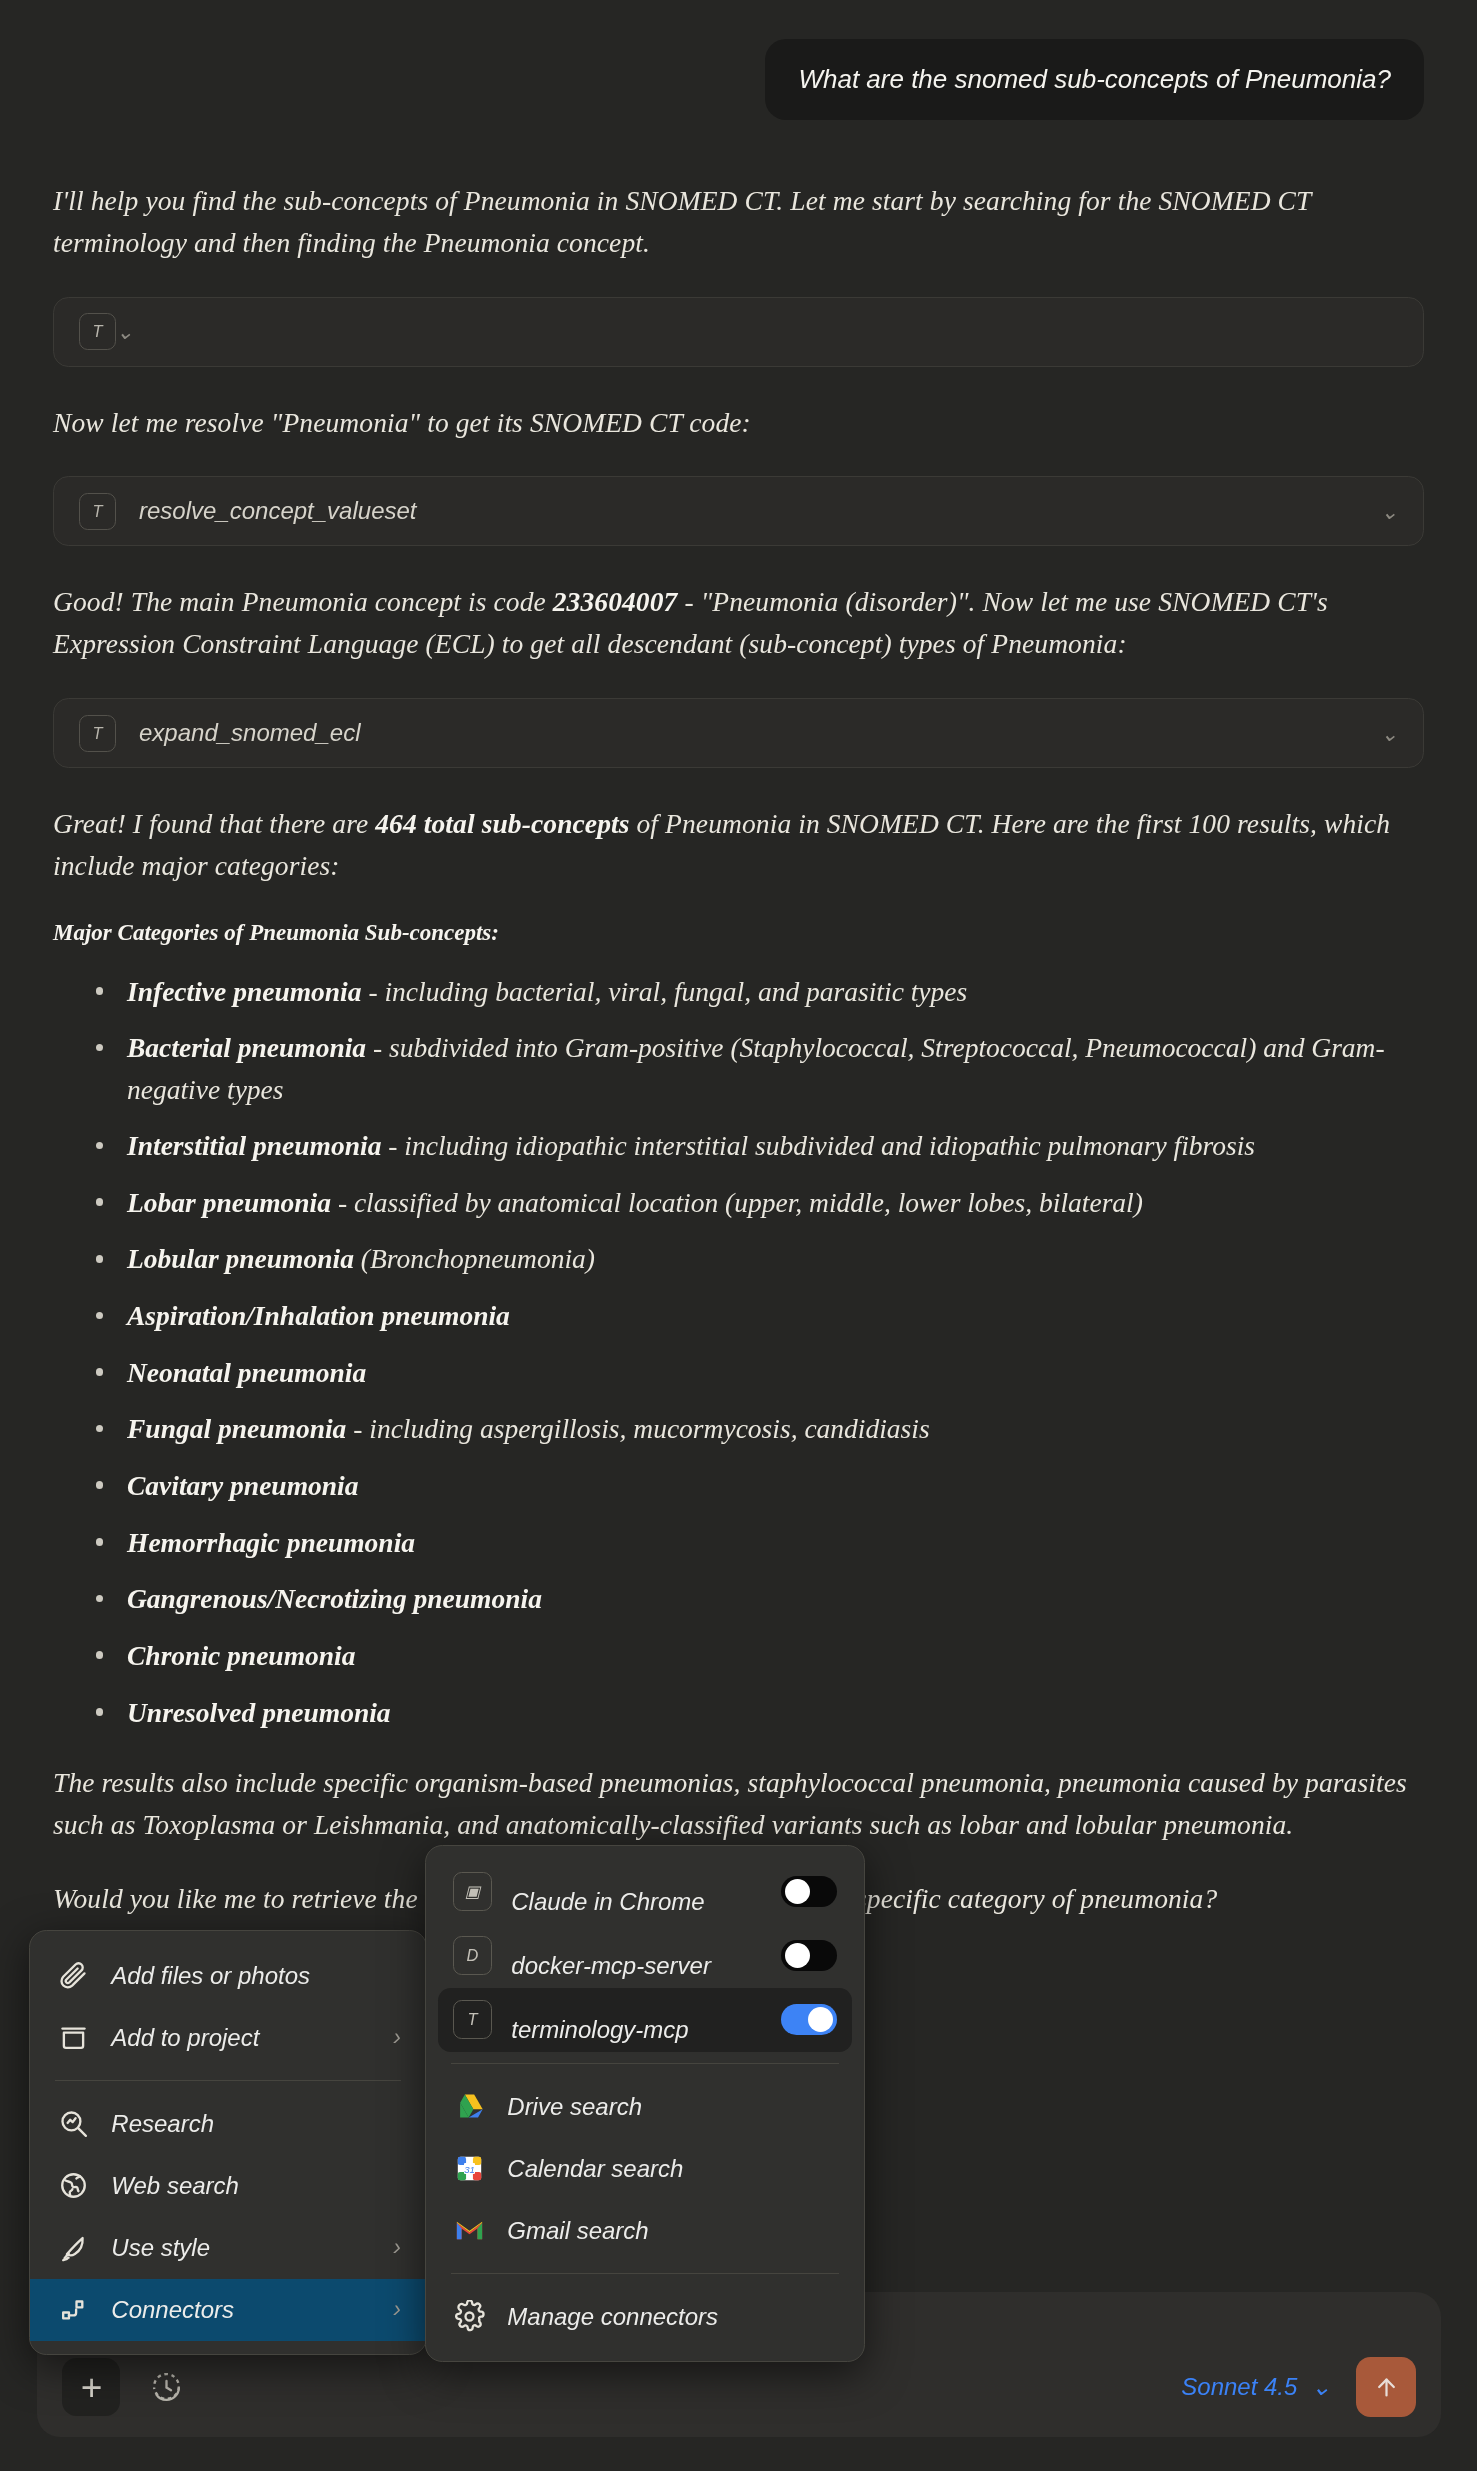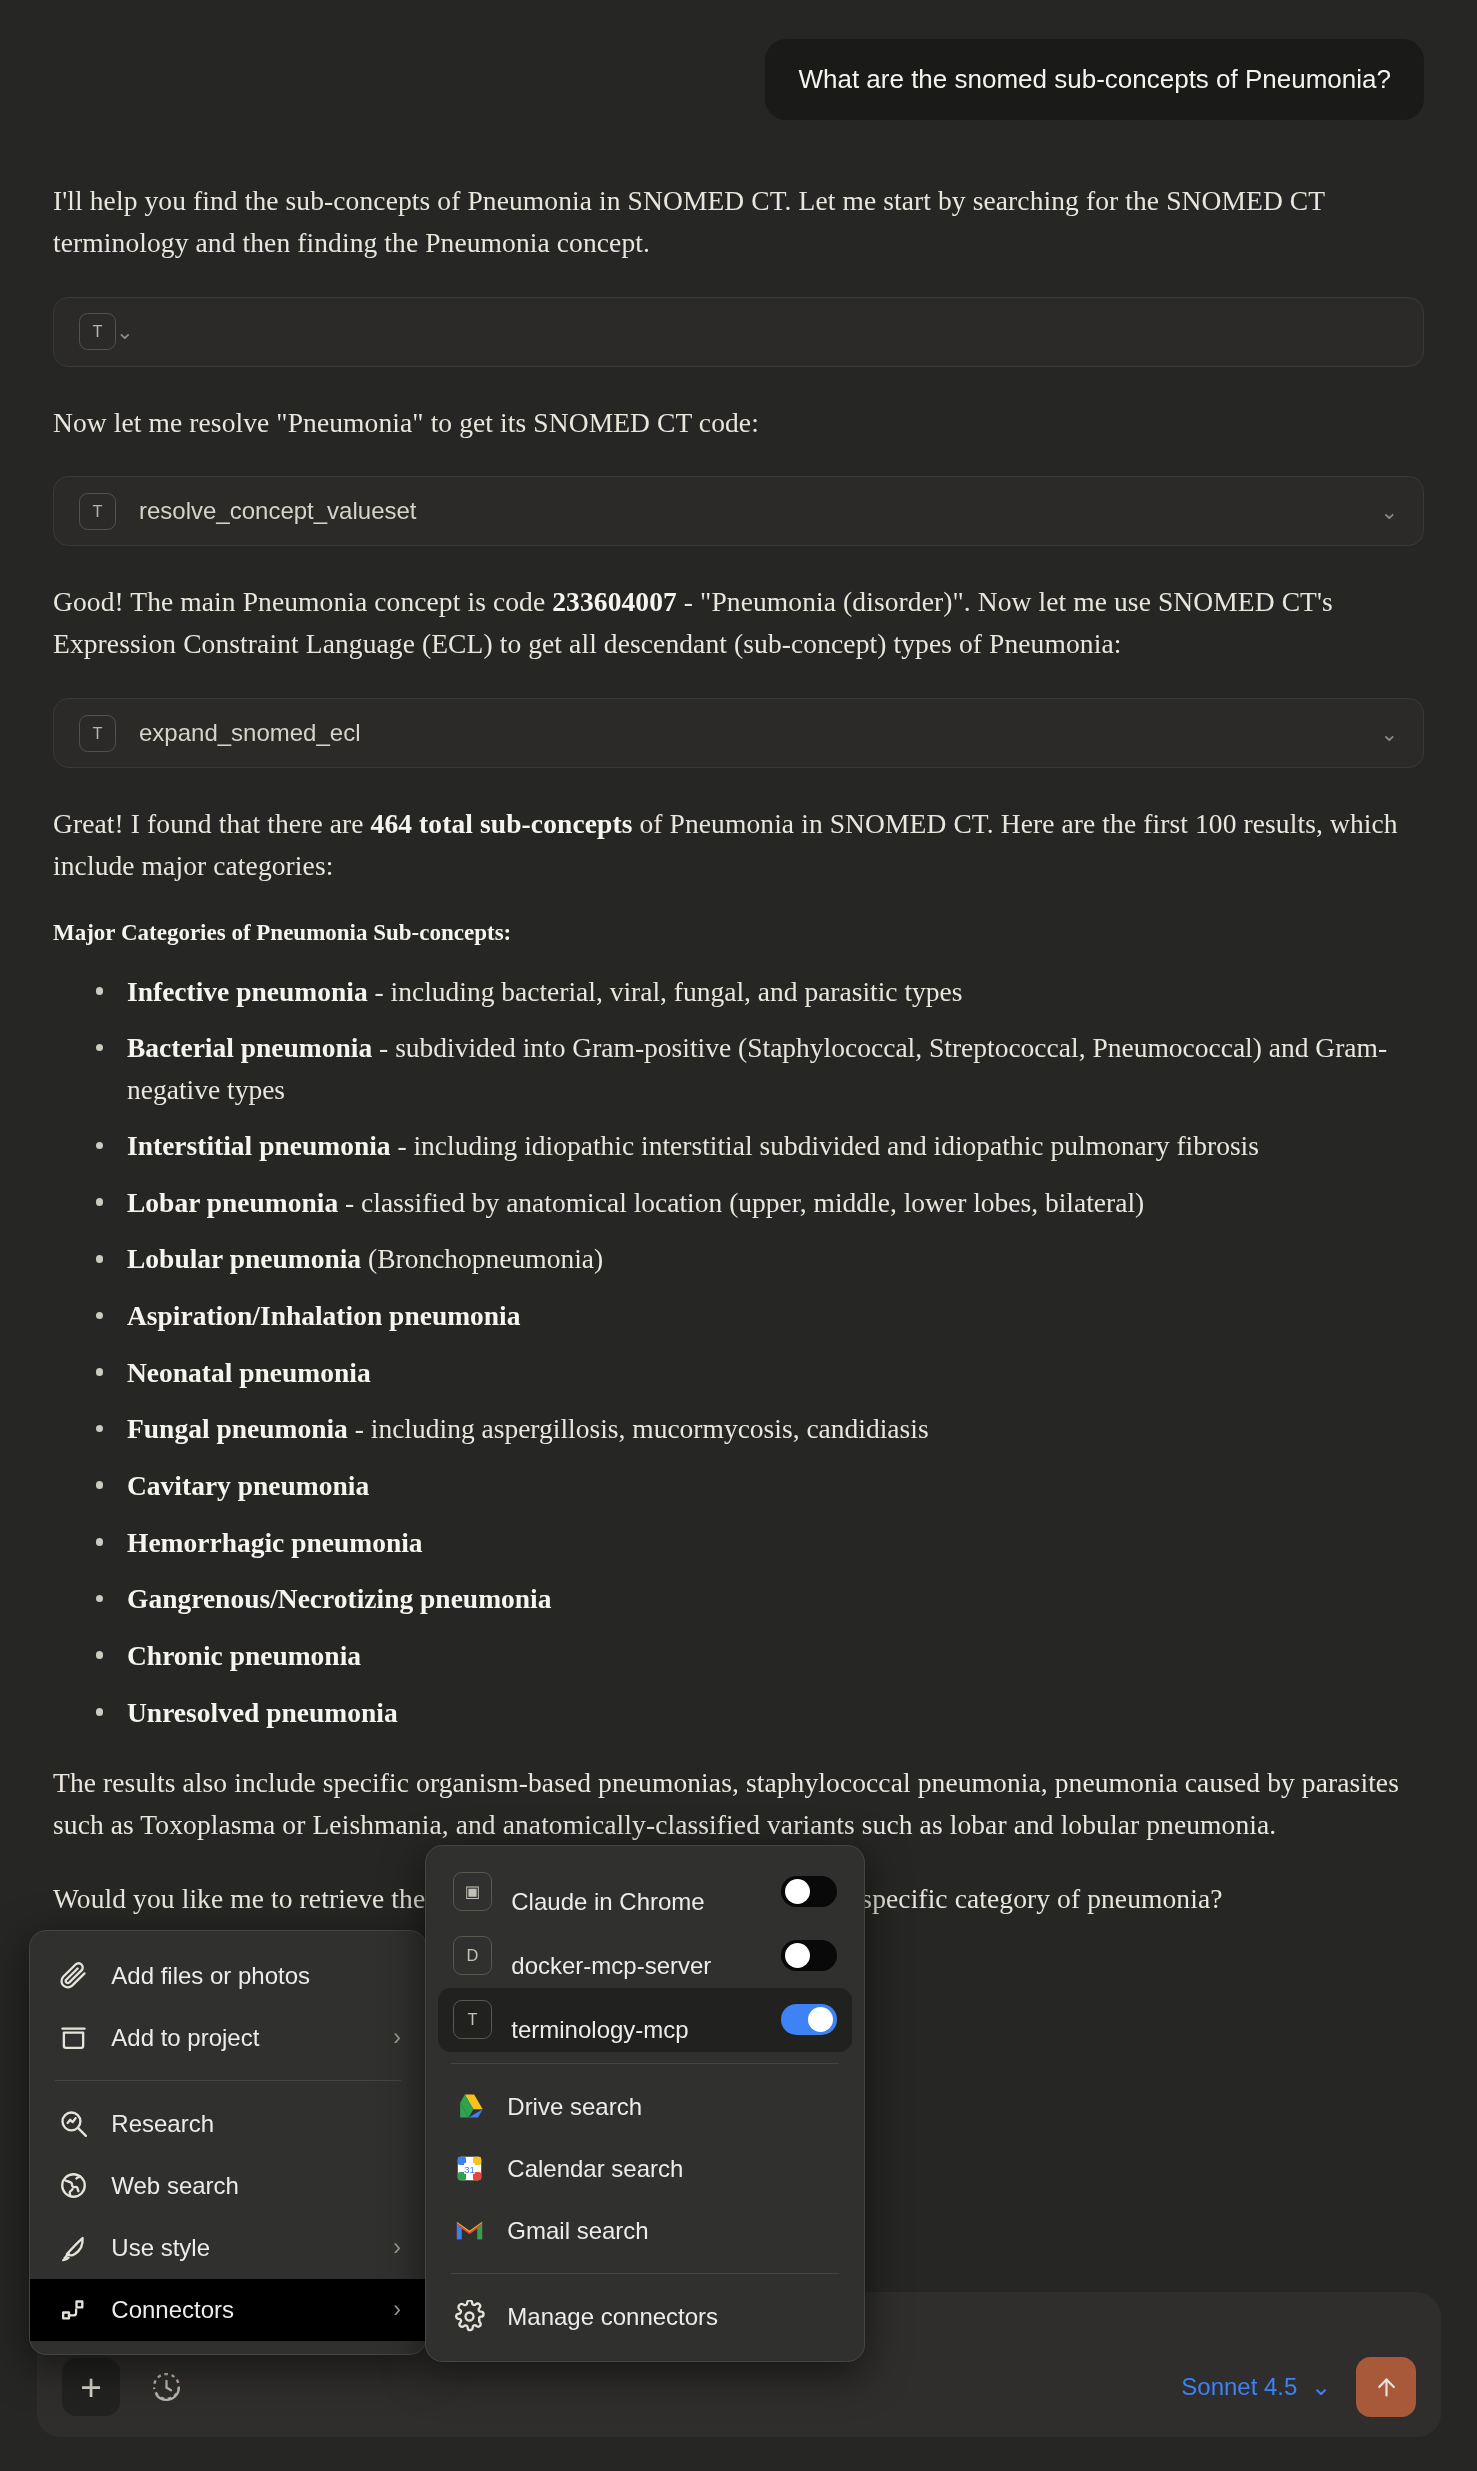--- a/index.html
+++ b/index.html
@@ -3,21 +3,21 @@
 <meta charset="utf-8">
 <style>
   html,body{margin:0;padding:0;}
   body{
     width:1477px;height:2472px;
     background:#262624;
     font-family:"Liberation Sans", sans-serif;
     overflow:hidden;
     position:relative;
   }
-  .page{position:relative;width:1477px;height:2472px;overflow:hidden;}
+  .page{position:relative;width:1477px;height:2472px;overflow:hidden;font-style:italic;}
 
   
   .convo{
     position:absolute;
     left:0;top:0;
     width:1477px;
     padding:39px 53px 0 53px;
     box-sizing:border-box;
   }
 
@@ -185,21 +185,21 @@
   }
   .mi{
     display:flex;align-items:center;
     height:62px;
     padding:0 25px;
     color:#ececea;
     font-size:24px;
     box-sizing:border-box;
     position:relative;
   }
-  .mi.sel{background:#000000;}
+  .mi.sel{background:#0c4a6e;}
   .mi .mi-ico{
     width:37px;height:37px;
     display:flex;align-items:center;justify-content:center;
     flex:0 0 auto;
     margin-right:19.3px;
   }
   .mi .mi-label{flex:1 1 auto;white-space:nowrap;}
   .mi .mi-chev{color:#9d9a92;font-size:23px;line-height:1;flex:0 0 auto;}
   .menu-sep{height:1px;background:#46453f;margin:11.6px 25px;}
 

